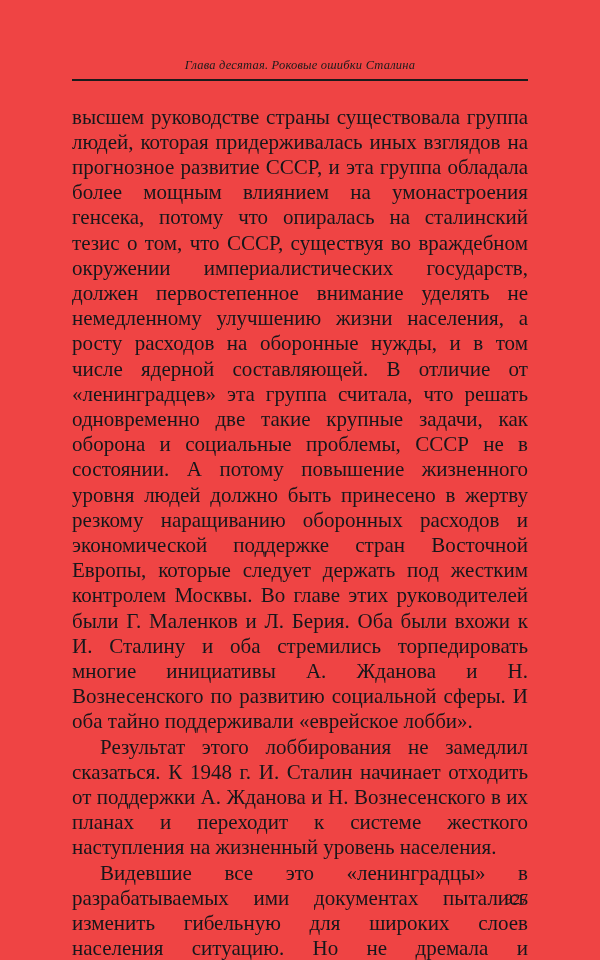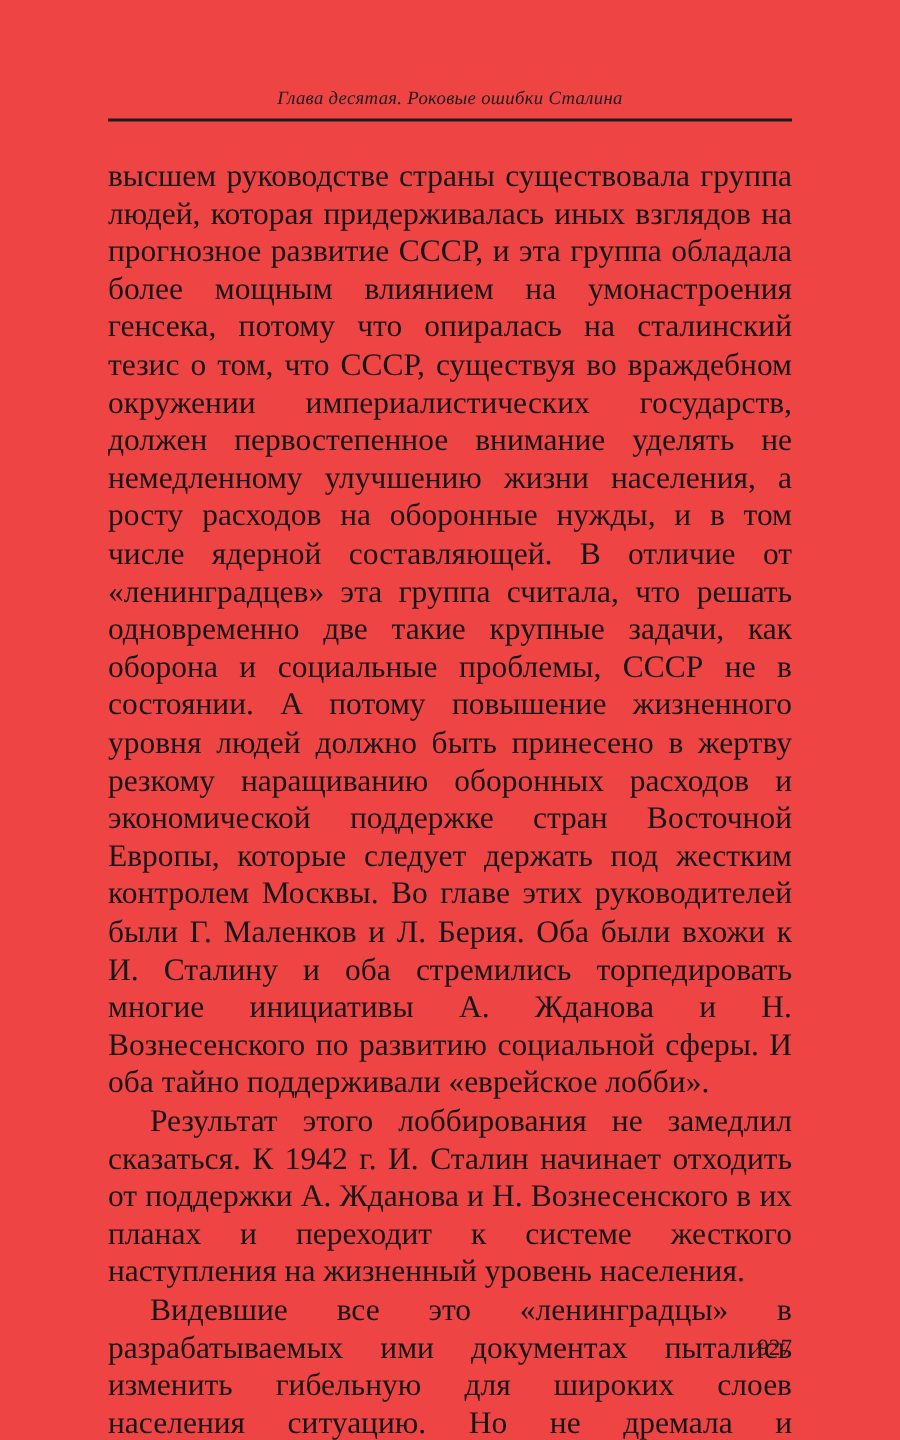--- a/index.html
+++ b/index.html
@@ -68,21 +68,21 @@
 <div class="page">
 
   <div class="content">
 
     <div class="running-head">Глава десятая. Роковые ошибки Сталина</div>
 
     <div class="rule"></div>
 
     <div class="body-text">
       <p>высшем руководстве страны существовала группа людей, которая придерживалась иных взглядов на прогнозное развитие СССР, и эта группа обладала более мощным влиянием на умонастроения генсека, потому что опиралась на сталинский тезис о том, что СССР, существуя во враждебном окружении империалистических государств, должен первостепенное внимание уделять не немедленному улучшению жизни населения, а росту расходов на оборонные нужды, и в том числе ядерной составляющей. В отличие от «ленинградцев» эта группа считала, что решать одновременно две такие крупные задачи, как оборона и социальные проблемы, СССР не в состоянии. А потому повышение жизненного уровня людей должно быть принесено в жертву резкому наращиванию оборонных расходов и экономической поддержке стран Восточной Европы, которые следует держать под жестким контролем Москвы. Во главе этих руководителей были Г. Маленков и Л. Берия. Оба были вхожи к И. Сталину и оба стремились торпедировать многие инициативы А. Жданова и Н. Вознесенского по развитию социальной сферы. И оба тайно поддерживали «еврейское лобби».</p>
-      <p class="indent">Результат этого лоббирования не замедлил сказаться. К 1942 г. И. Сталин начинает отходить от поддержки А. Жданова и Н. Вознесенского в их планах и переходит к системе жесткого наступления на жизненный уровень населения.</p>
+      <p class="indent">Результат этого лоббирования не замедлил сказаться. К 1948 г. И. Сталин начинает отходить от поддержки А. Жданова и Н. Вознесенского в их планах и переходит к системе жесткого наступления на жизненный уровень населения.</p>
       <p class="indent">Видевшие все это «ленинградцы» в разрабатываемых ими документах пытались изменить гибельную для широких слоев населения ситуацию. Но не дремала и противоположная им сторона. В середине 1948 г. вождь отстраняет А. Жданова от</p>
     </div>
 
   </div>
 
   <div class="folio">927</div>
 
 </div>
 
 </body></html>

